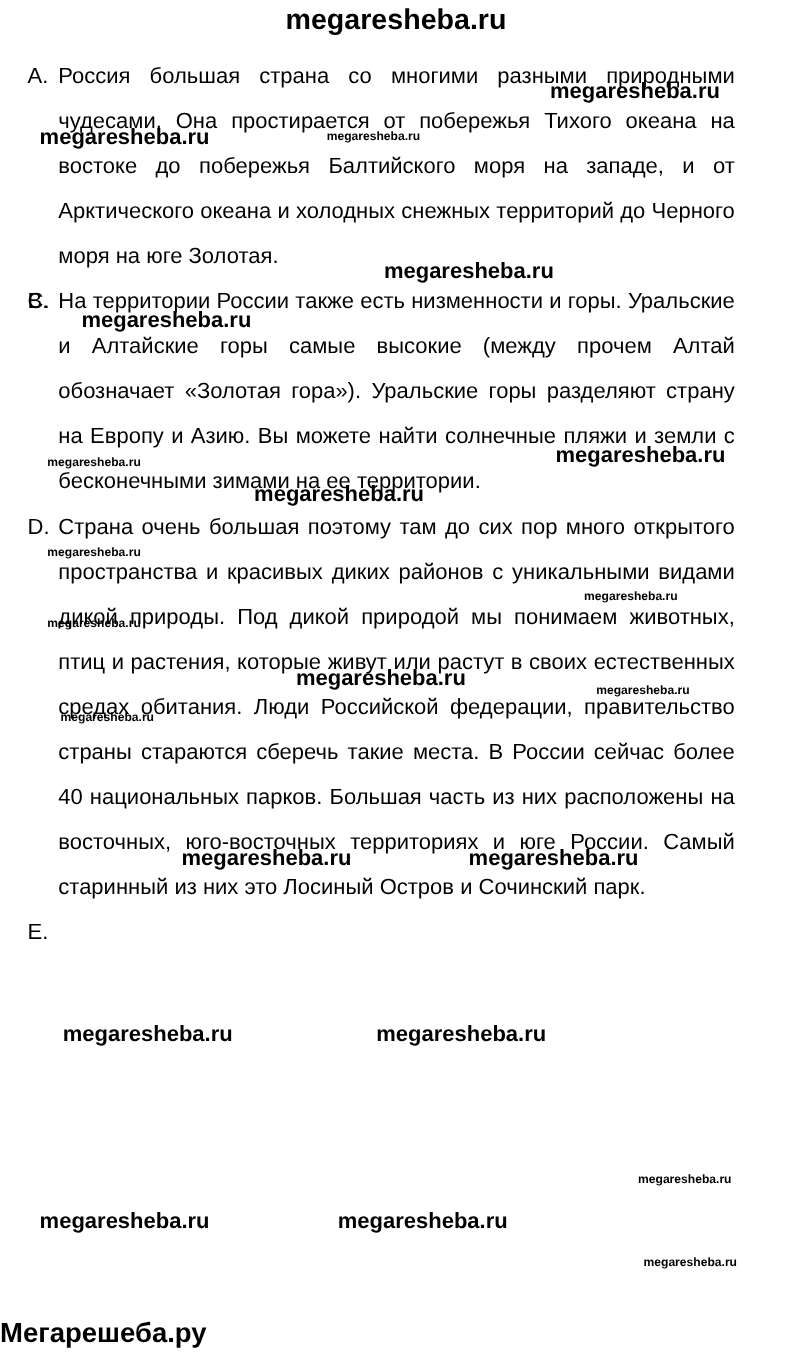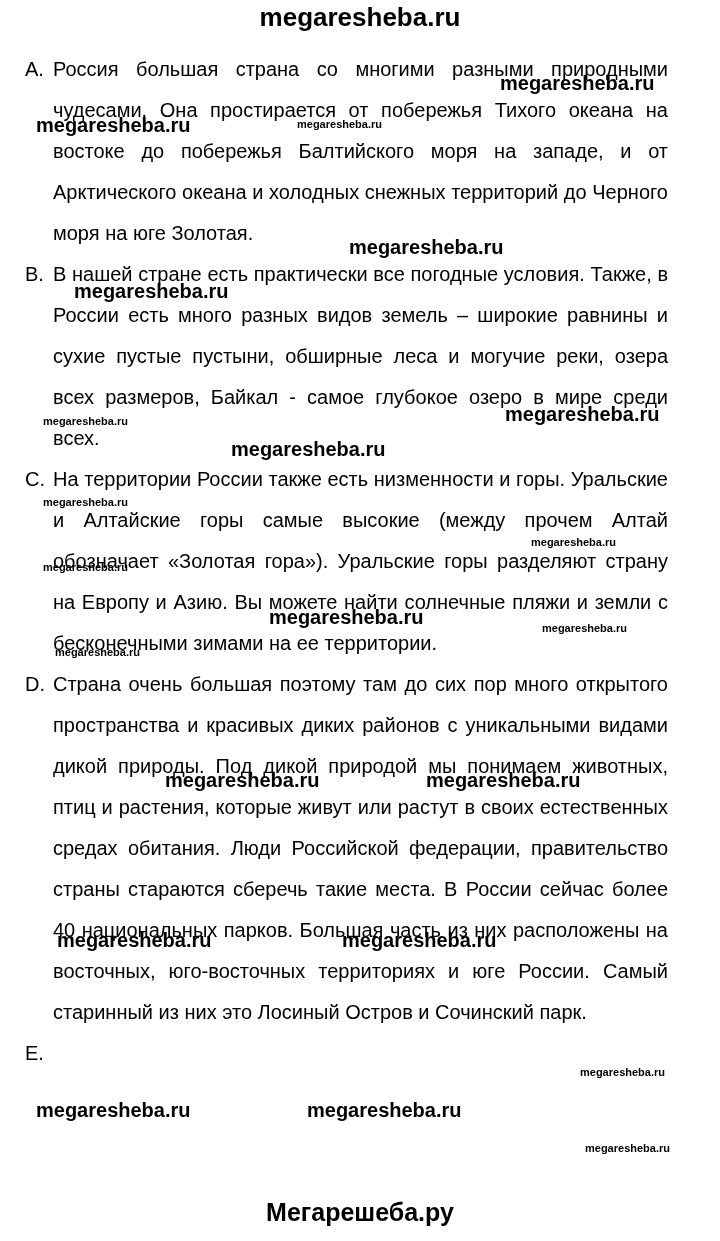--- a/index.html
+++ b/index.html
@@ -40,38 +40,36 @@
     white-space: nowrap;
     z-index: 5;
   }
   .wm-lg { font-size: 20px; }
   .wm-sm { font-size: 11px; }
   .footer-title {
     position: absolute;
     left: 0;
     right: 0;
     bottom: 14px;
-    text-align: center;
     font-weight: bold;
     font-size: 25px;
   }
 </style>
 </head>
 <body>
 
 <div class="page-title">megaresheba.ru</div>
 
 <div class="content">
   <p class="para">
     <span class="letter">A.</span>
     <span>Россия большая страна со многими разными природными чудесами. Она простирается от побережья Тихого океана на востоке до побережья Балтийского моря на западе, и от Арктического океана и холодных снежных территорий до Черного моря на юге Золотая.</span>
   </p>
   <p class="para">
     <span class="letter">B.</span>
-    <span>В нашей стране есть практически все погодные условия. Также, в России есть много разных видов земель – широкие равнины и сухие пустые пустыни, обширные леса и могучие реки, озера всех размеров, Байкал - самое глубокое озеро в мире среди всех.</span>
   </p>
   <p class="para">
     <span class="letter">C.</span>
     <span>На территории России также есть низменности и горы. Уральские и Алтайские горы самые высокие (между прочем Алтай обозначает «Золотая гора»). Уральские горы разделяют страну на Европу и Азию. Вы можете найти солнечные пляжи и земли с бесконечными зимами на ее территории.</span>
   </p>
   <p class="para">
     <span class="letter">D.</span>
     <span>Страна очень большая поэтому там до сих пор много открытого пространства и красивых диких районов с уникальными видами дикой природы. Под дикой природой мы понимаем животных, птиц и растения, которые живут или растут в своих естественных средах обитания. Люди Российской федерации, правительство страны стараются сберечь такие места. В России сейчас более 40 национальных парков. Большая часть из них расположены на восточных, юго-восточных территориях и юге России. Самый старинный из них это Лосиный Остров и Сочинский парк.</span>
   </p>
   <p class="para">

